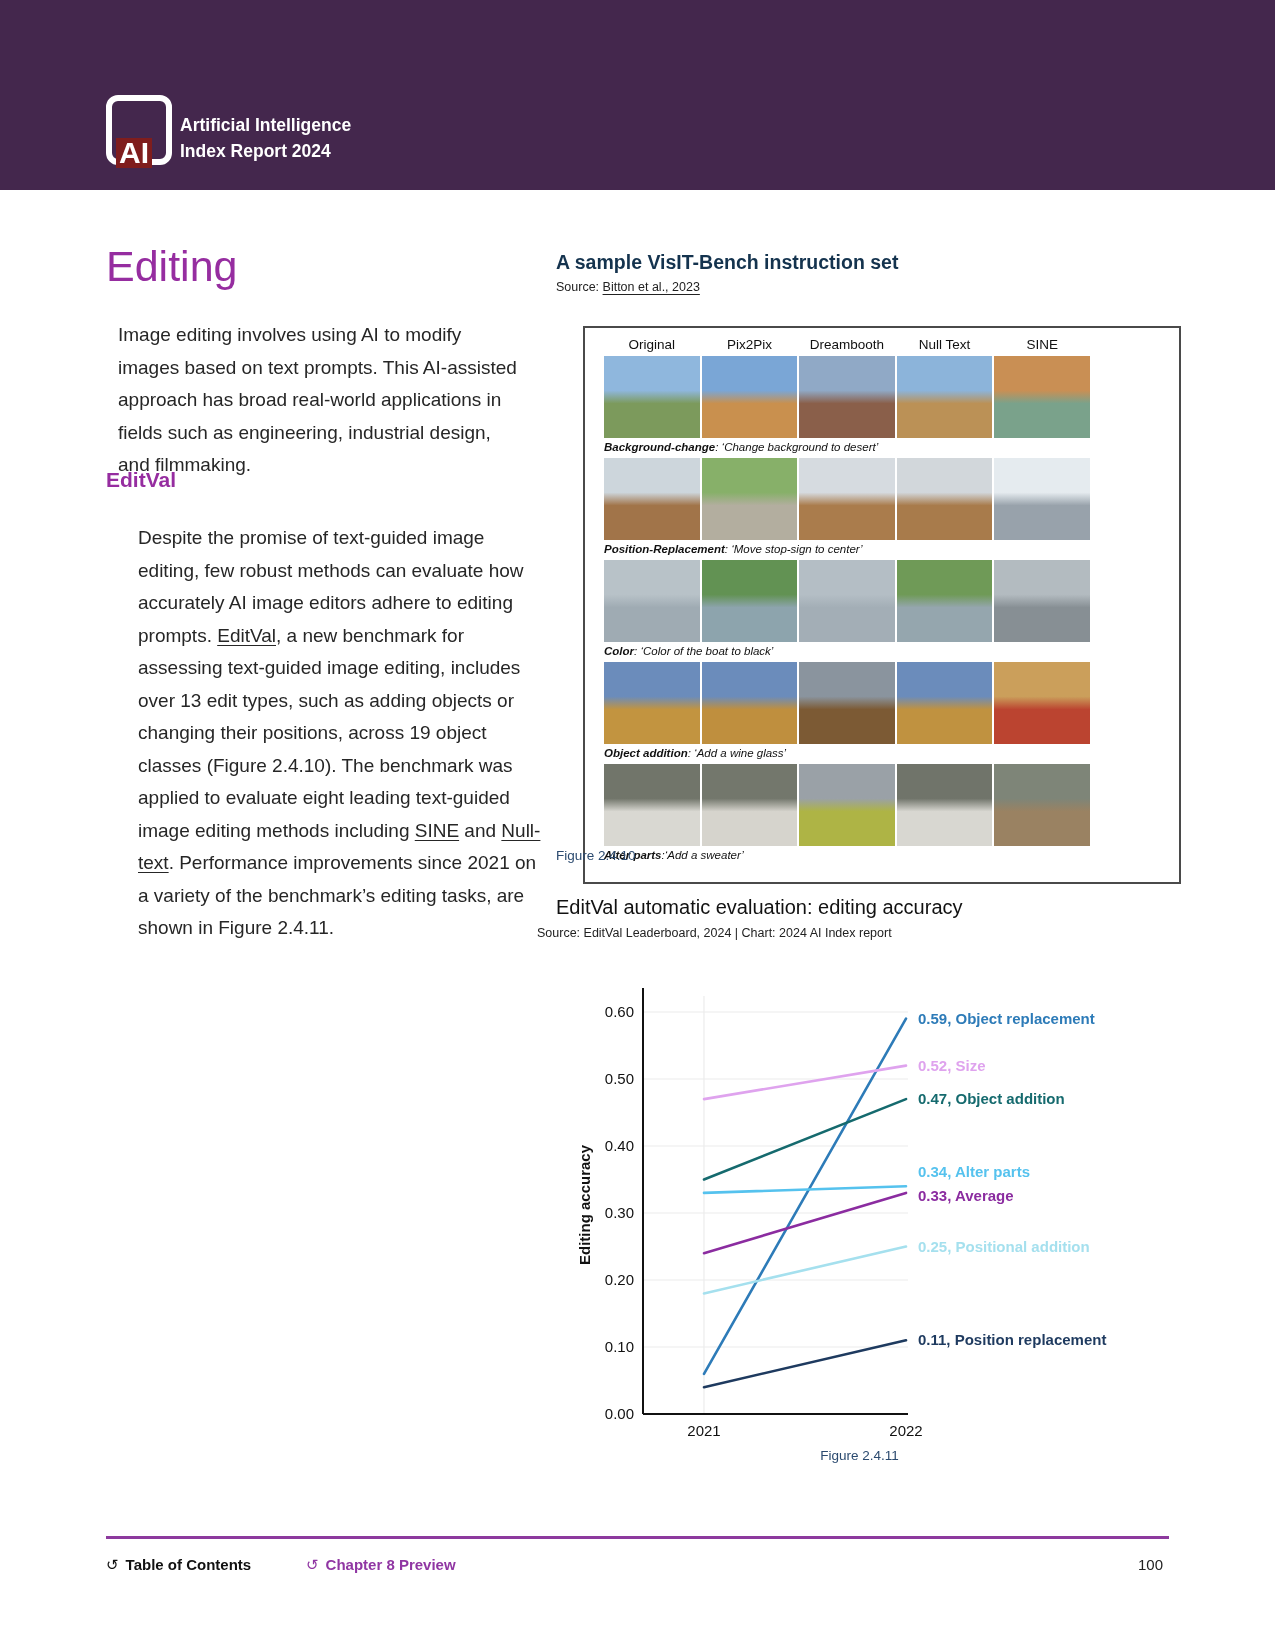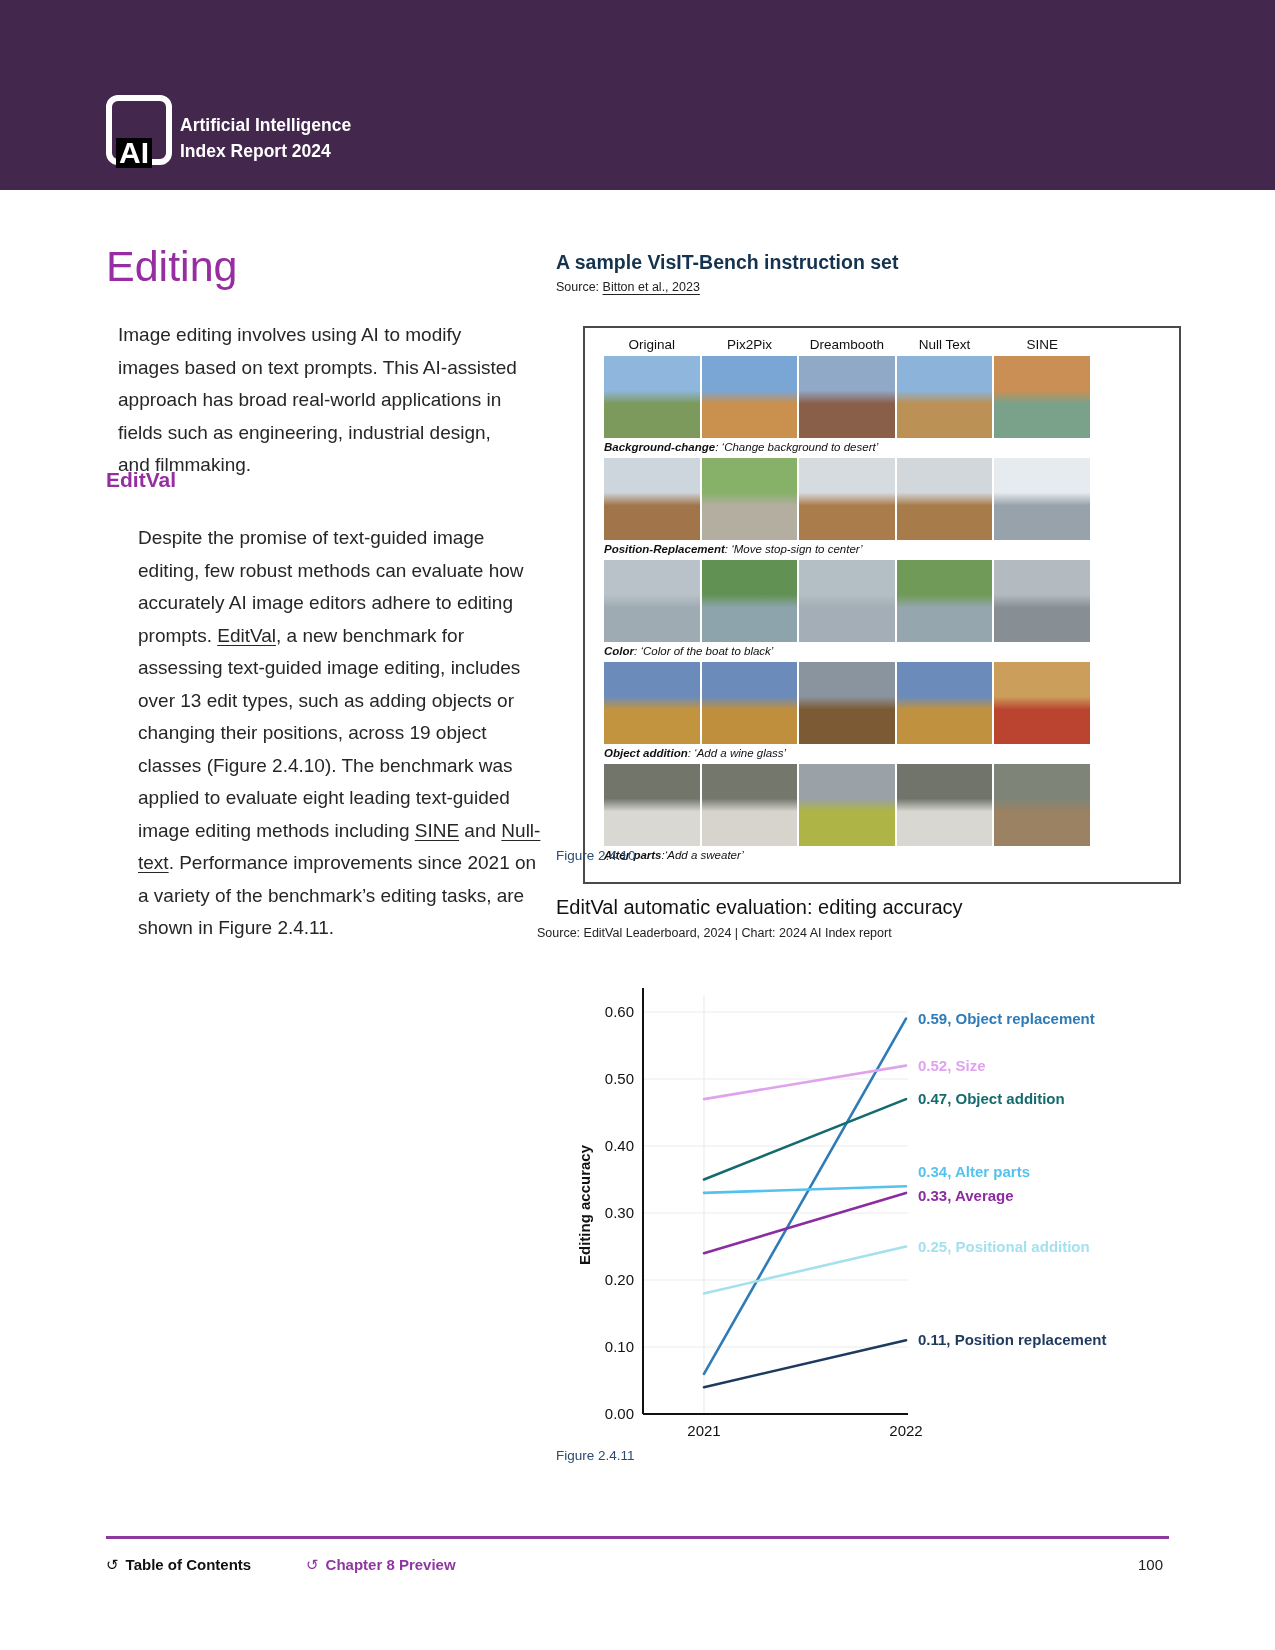--- a/index.html
+++ b/index.html
@@ -1,21 +1,21 @@
 <!DOCTYPE html>
 <html><head>
 <meta charset="utf-8">
 <style>
   html,body{margin:0;padding:0;background:#fff;}
   .page{position:relative;width:1275px;height:1650px;background:#fff;overflow:hidden;
         font-family:"Liberation Sans",sans-serif;color:#222;}
   
   .banner{position:absolute;left:0;top:0;width:100%;height:190px;background:#44274d;}
   .logo{position:absolute;left:106px;top:95px;width:54px;height:58px;border:6px solid #fff;border-radius:12px;}
-  .logo-ai{position:absolute;left:4px;bottom:-9px;background:#000000;color:#fff;
+  .logo-ai{position:absolute;left:4px;bottom:-9px;background:#7f1d1d;color:#fff;
            font-size:30px;font-weight:800;line-height:30px;padding:0 3px;letter-spacing:0;}
   .brand{position:absolute;left:180px;top:112px;color:#fff;font-size:17.5px;font-weight:700;line-height:26px;}
   .hdr-right{position:absolute;right:112px;top:117px;text-align:right;font-size:17.5px;font-weight:700;line-height:25px;}
   .hdr-chapter{color:#fff;}
   .hdr-section{color:#c9a0e4;}
   
   .h1{position:absolute;left:106px;top:242px;font-size:43px;font-weight:500;color:#962da0;}
   .p-intro{position:absolute;left:118px;top:300px;width:400px;font-size:19px;line-height:32.5px;color:#262626;}
   .h2{position:absolute;left:106px;top:468px;font-size:21px;font-weight:700;color:#962da0;}
   .p-body{position:absolute;left:106px;top:503px;width:406px;font-size:19px;line-height:32.5px;color:#262626;margin-left:32px;}
@@ -28,21 +28,21 @@
   .col-heads span{flex:1;text-align:center;font-size:13.5px;color:#111;}
   .img-row{display:flex;gap:2px;margin:2px 0 0 19px;width:486px;height:82px;}
   .img-row .tile{flex:1;}
   .row-cap{margin:3px 0 5px 19px;font-size:11.5px;font-style:italic;color:#111;}
   .row-cap b{font-weight:700;}
   .fig1-cap{position:absolute;left:556px;top:848px;width:550px;text-align:left;font-size:13.5px;color:#2b4a6f;}
   
   .chart-title{position:absolute;left:556px;top:896px;font-size:20px;font-weight:400;color:#121212;}
   .chart-src{position:absolute;left:537px;top:926px;font-size:12.5px;color:#222;}
   #chart-svg{position:absolute;left:556px;top:948px;font-family:"Liberation Sans",sans-serif;}
-  .fig2-cap{position:absolute;left:556px;top:1448px;width:607px;text-align:left;font-size:13.5px;color:#2b4a6f;}
+  .fig2-cap{position:absolute;left:556px;top:1448px;width:607px;text-align:center;font-size:13.5px;color:#2b4a6f;}
   
   .footer-line{position:absolute;left:106px;top:1536px;width:1063px;height:3px;background:#8d3a9e;}
   .f-toc{position:absolute;left:106px;top:1556px;font-size:15px;font-weight:700;color:#111;}
   .f-prev{position:absolute;left:306px;top:1556px;font-size:15px;font-weight:700;color:#9036a3;}
   .f-page{position:absolute;left:1063px;top:1556px;width:100px;text-align:right;font-size:15px;color:#222;}
   .f-icon{margin-right:7px;font-weight:400;}
 </style>
 </head>
 <body>
 

